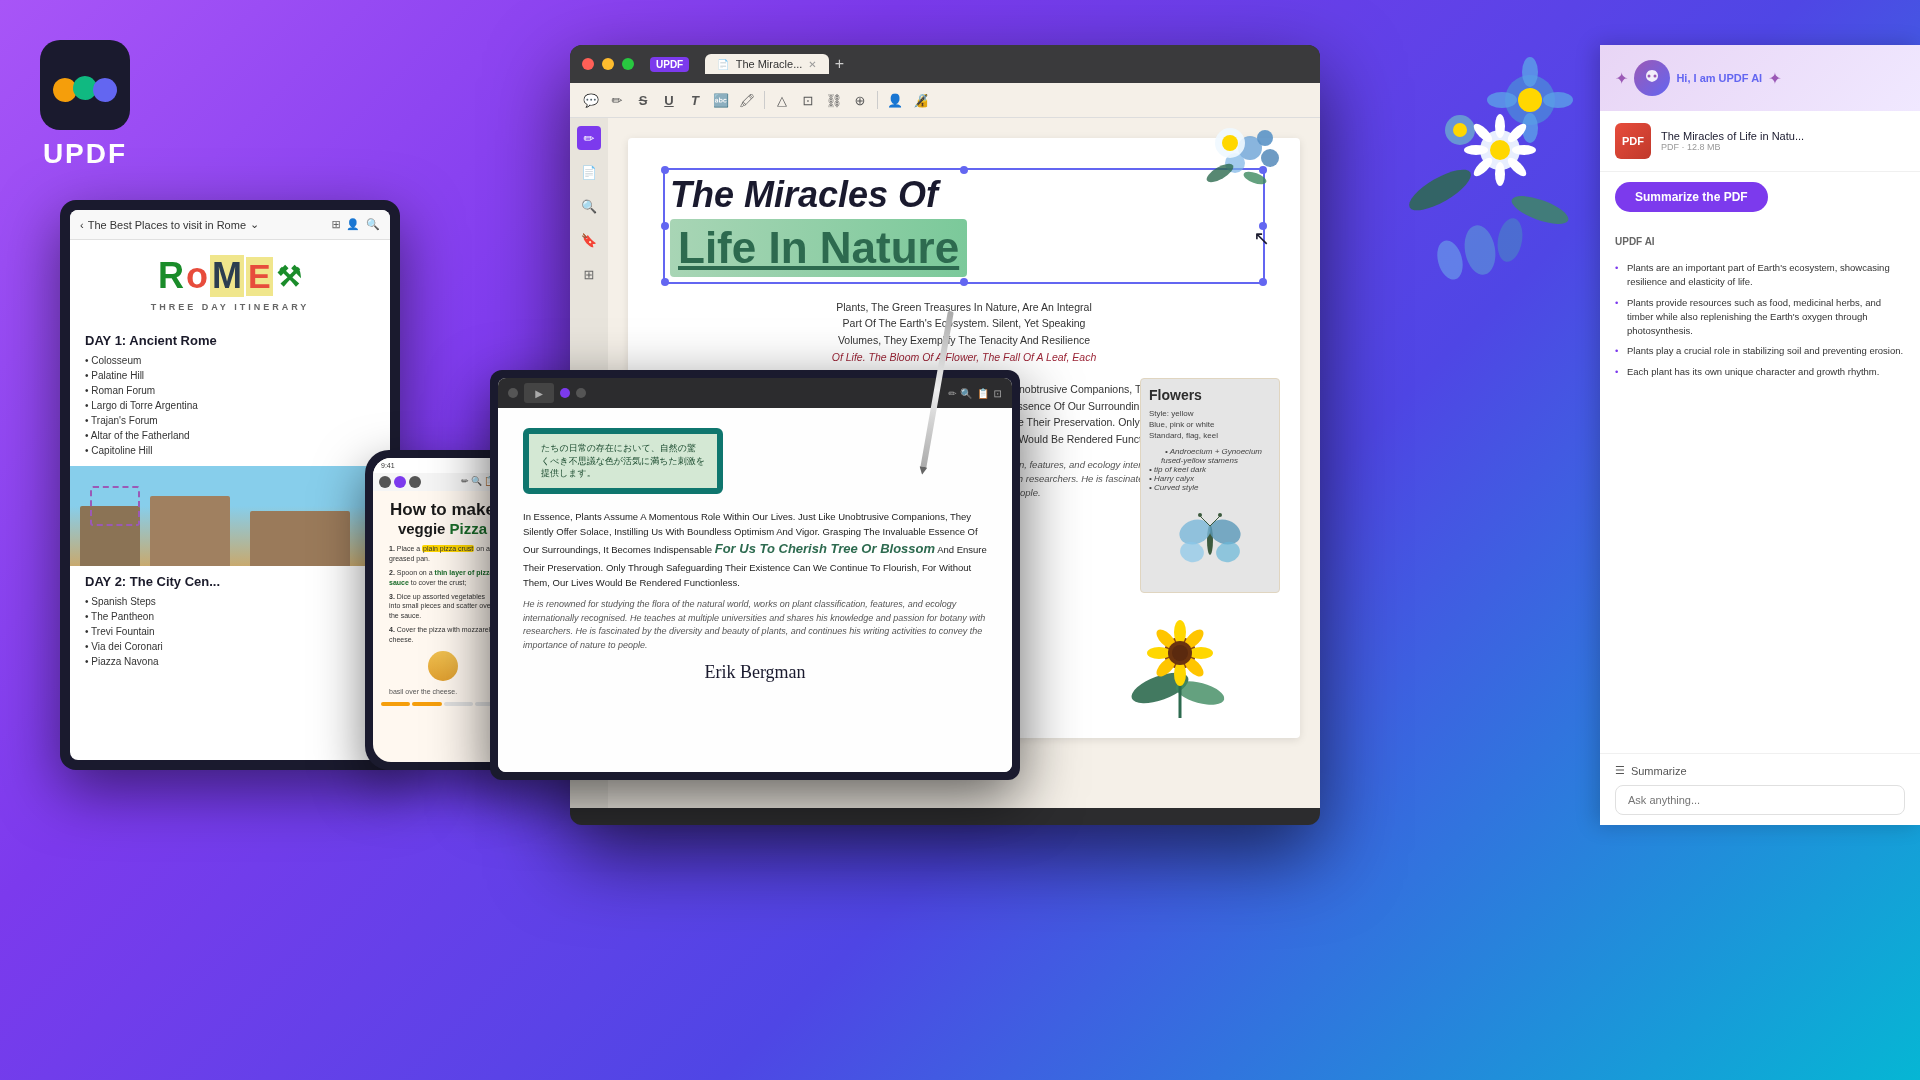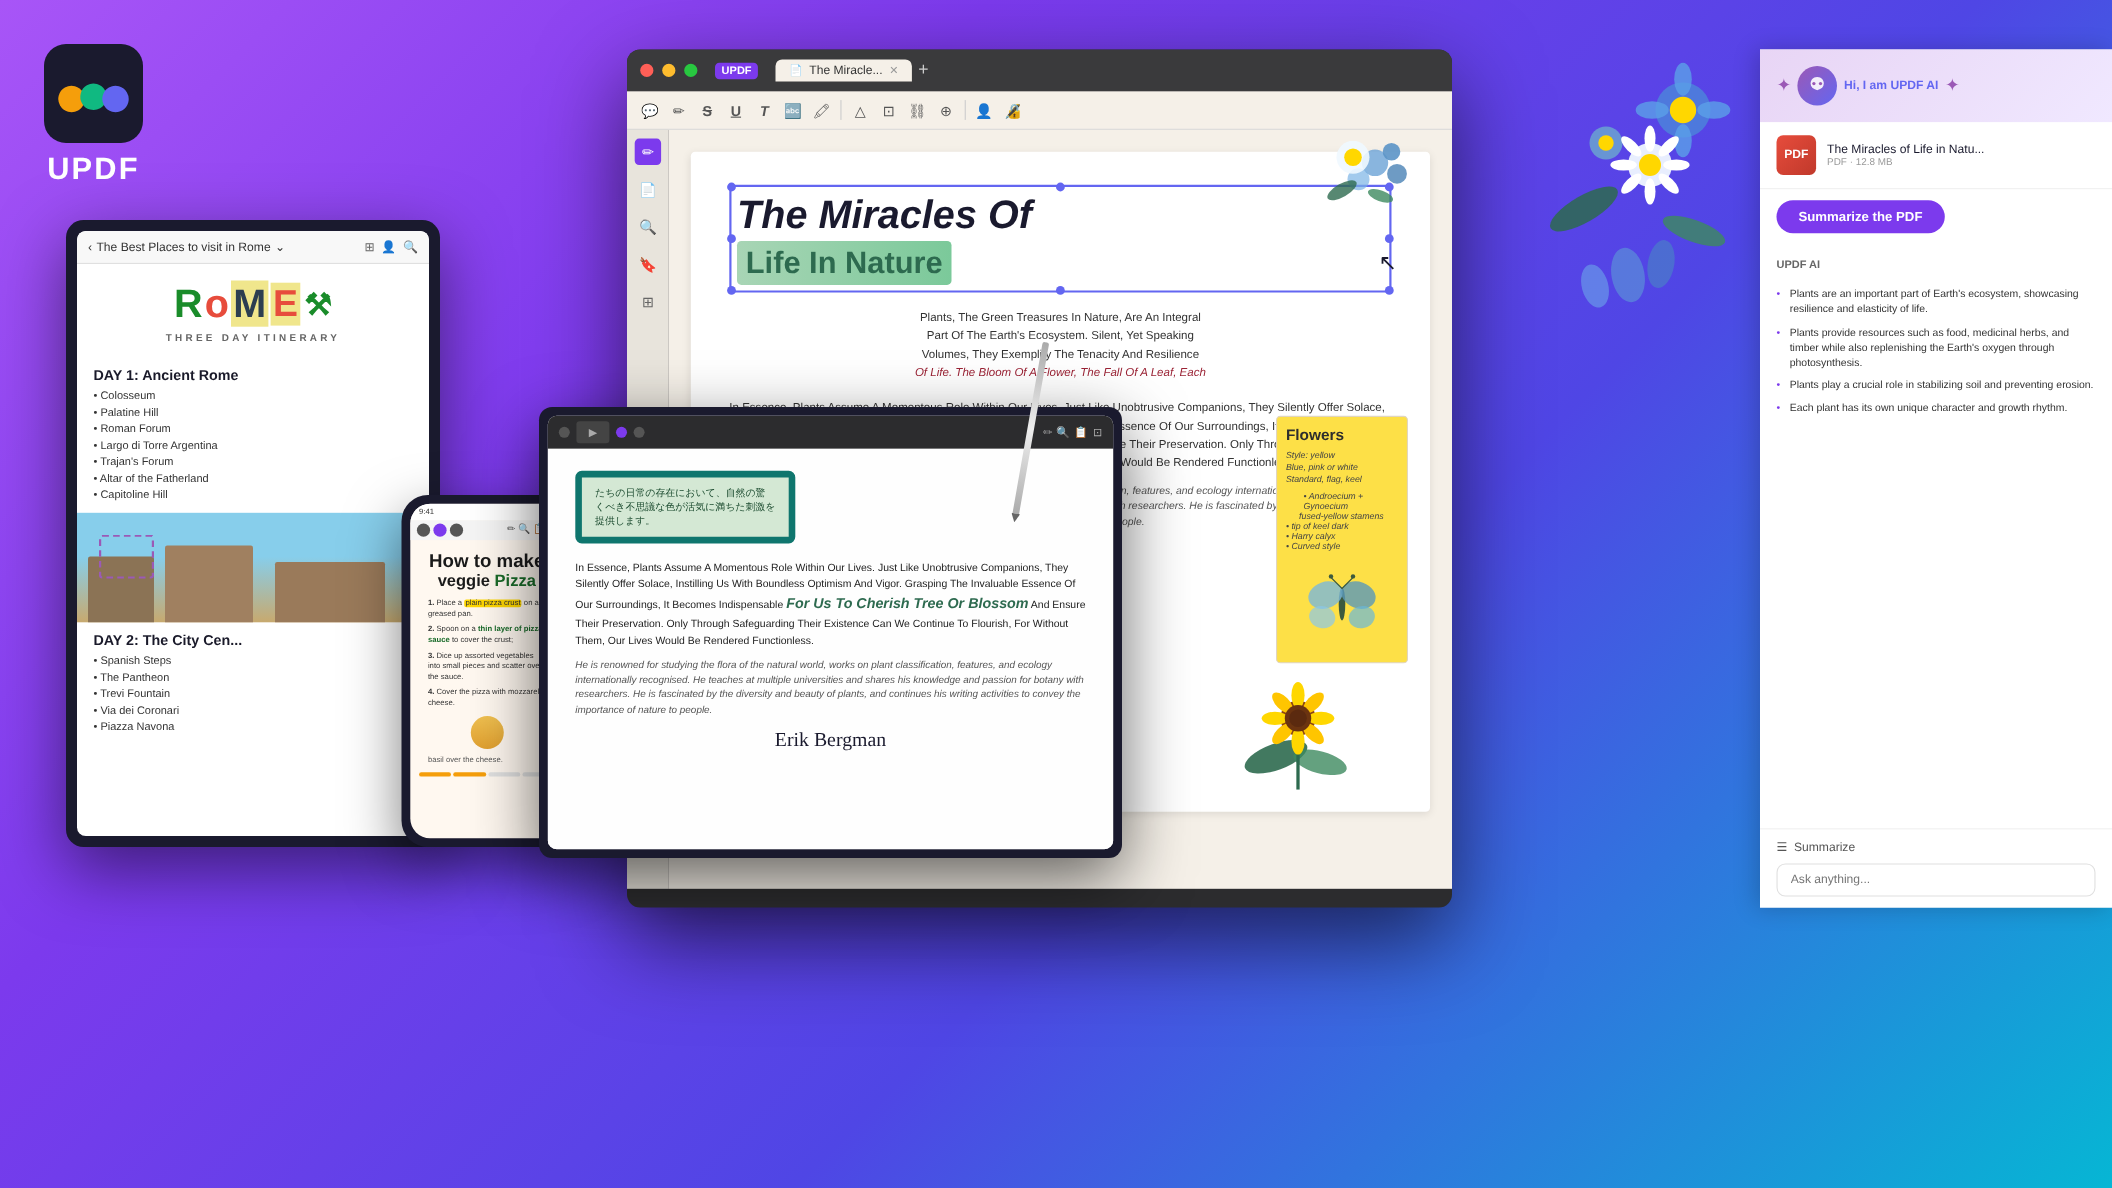--- a/index.html
+++ b/index.html
@@ -377,27 +377,28 @@
 
     .pdf-main-title {
       font-size: 36px;
       font-weight: 900;
       color: #1a1a2e;
       font-style: italic;
       line-height: 1.1;
       margin-bottom: 4px;
     }
     .pdf-subtitle {
-      font-size: 28px;
+      font-size: 44px;
       font-weight: 900;
       color: #2d6a4f;
       background: linear-gradient(90deg, #a8d5b5, #7bc99a);
       padding: 4px 8px;
       border-radius: 4px;
       display: inline-block;
+      text-decoration: underline;
     }
 
     .pdf-body-text {
       font-size: 10.5px;
       color: #333;
       line-height: 1.6;
       text-align: center;
       margin-bottom: 15px;
     }
     .pdf-body-text-italic {
@@ -601,37 +602,36 @@
       font-size: 11px;
       color: #999;
       outline: none;
     }
 
     
     .flowers-box {
       position: absolute;
       right: 20px;
       top: 240px;
-      width: 120px;
-      background: #fde047;
+      width: 140px;
+      background: #e5e5e5;
       border: 1px solid #e0d5c0;
       border-radius: 4px;
       padding: 8px;
     }
     .flowers-box-title {
       font-size: 14px;
       font-weight: 700;
       color: #2d2d2d;
       margin-bottom: 5px;
     }
     .flowers-box-item {
       font-size: 8px;
       color: #444;
       padding: 1px 0;
-      font-style: italic;
     }
   </style>
 </head>
 <body>
 
 <div class="logo-area">
   <div class="logo-icon">
     <svg width="70" height="50" viewBox="0 0 70 50">
       <ellipse cx="15" cy="30" rx="12" ry="12" fill="#f59e0b" transform="rotate(-30 15 30)"></ellipse>
       <ellipse cx="35" cy="28" rx="12" ry="12" fill="#10b981" transform="rotate(-30 35 28)"></ellipse>

